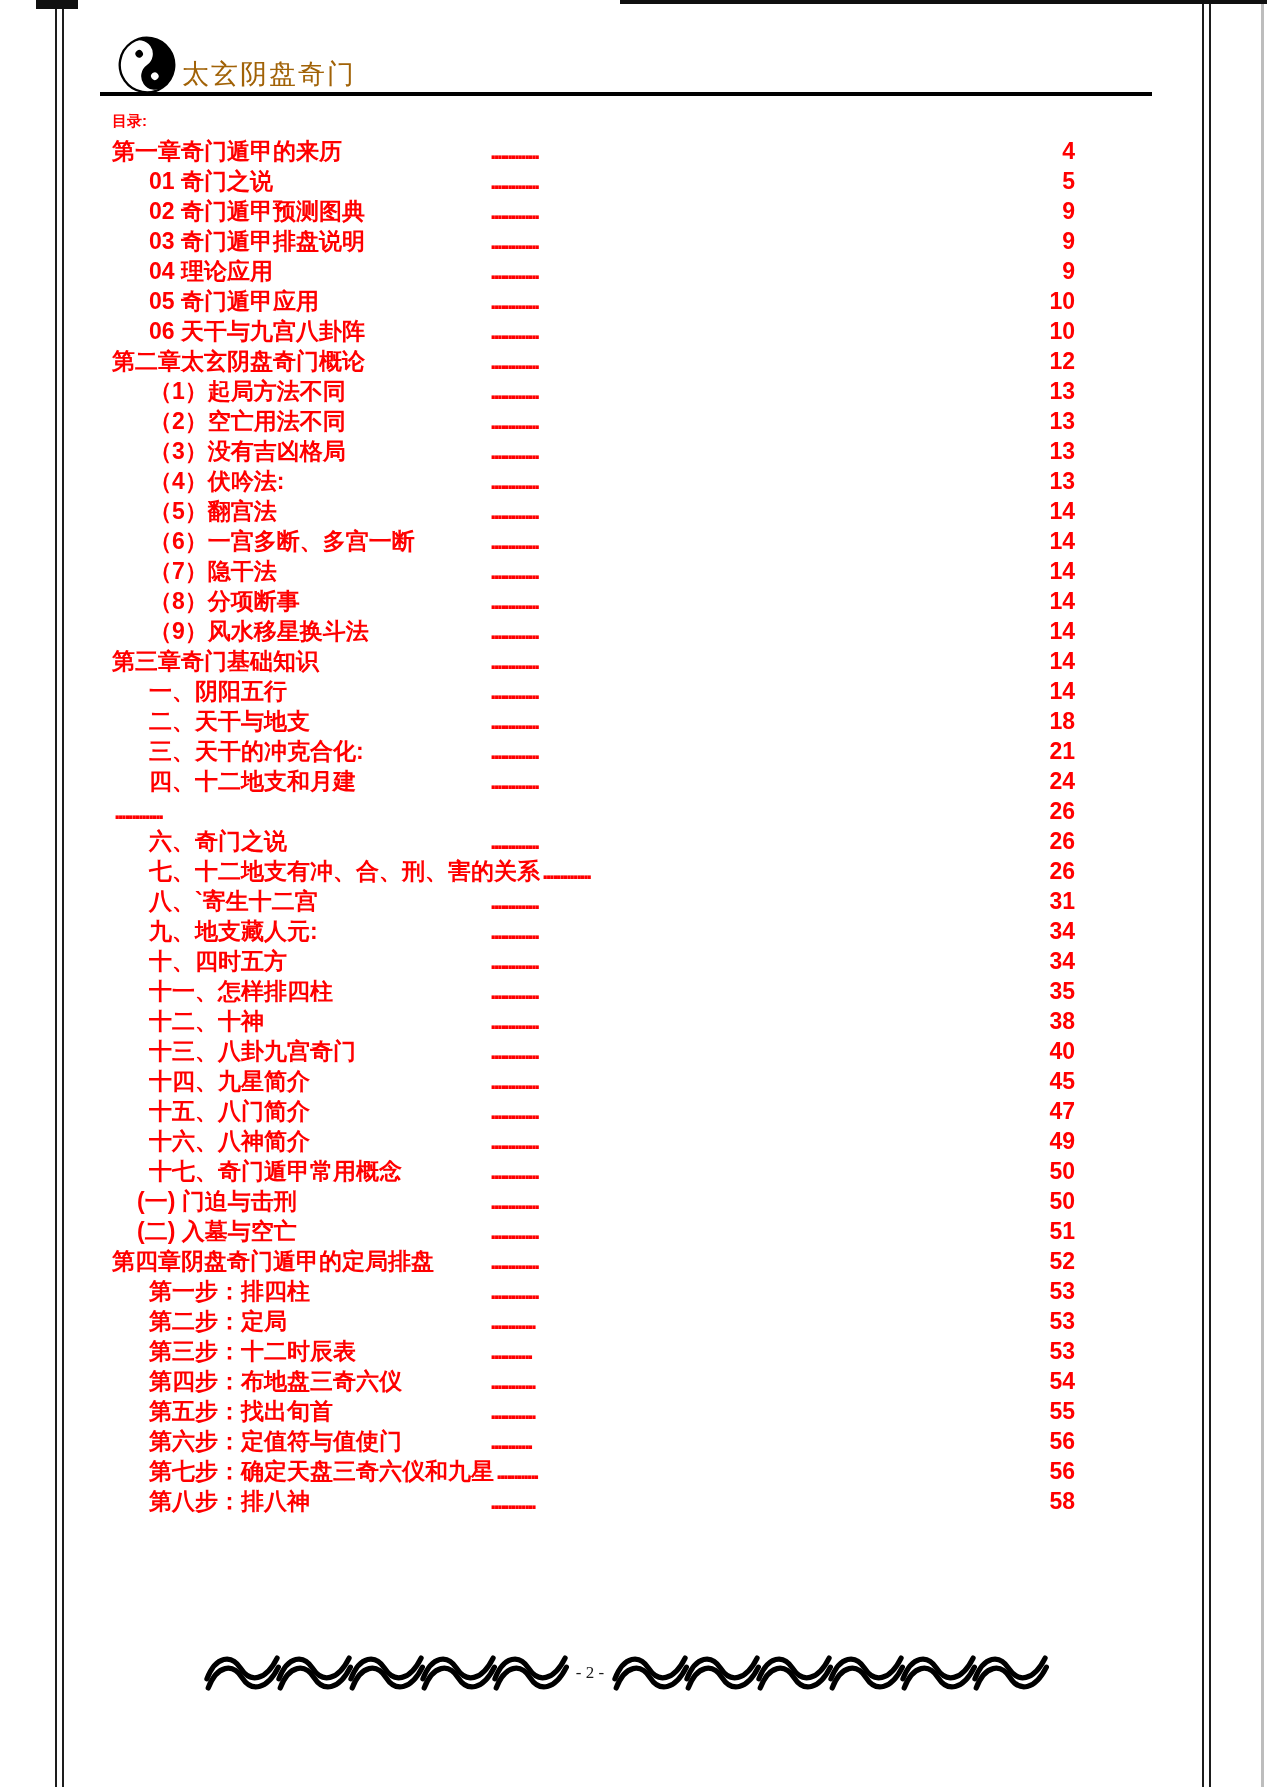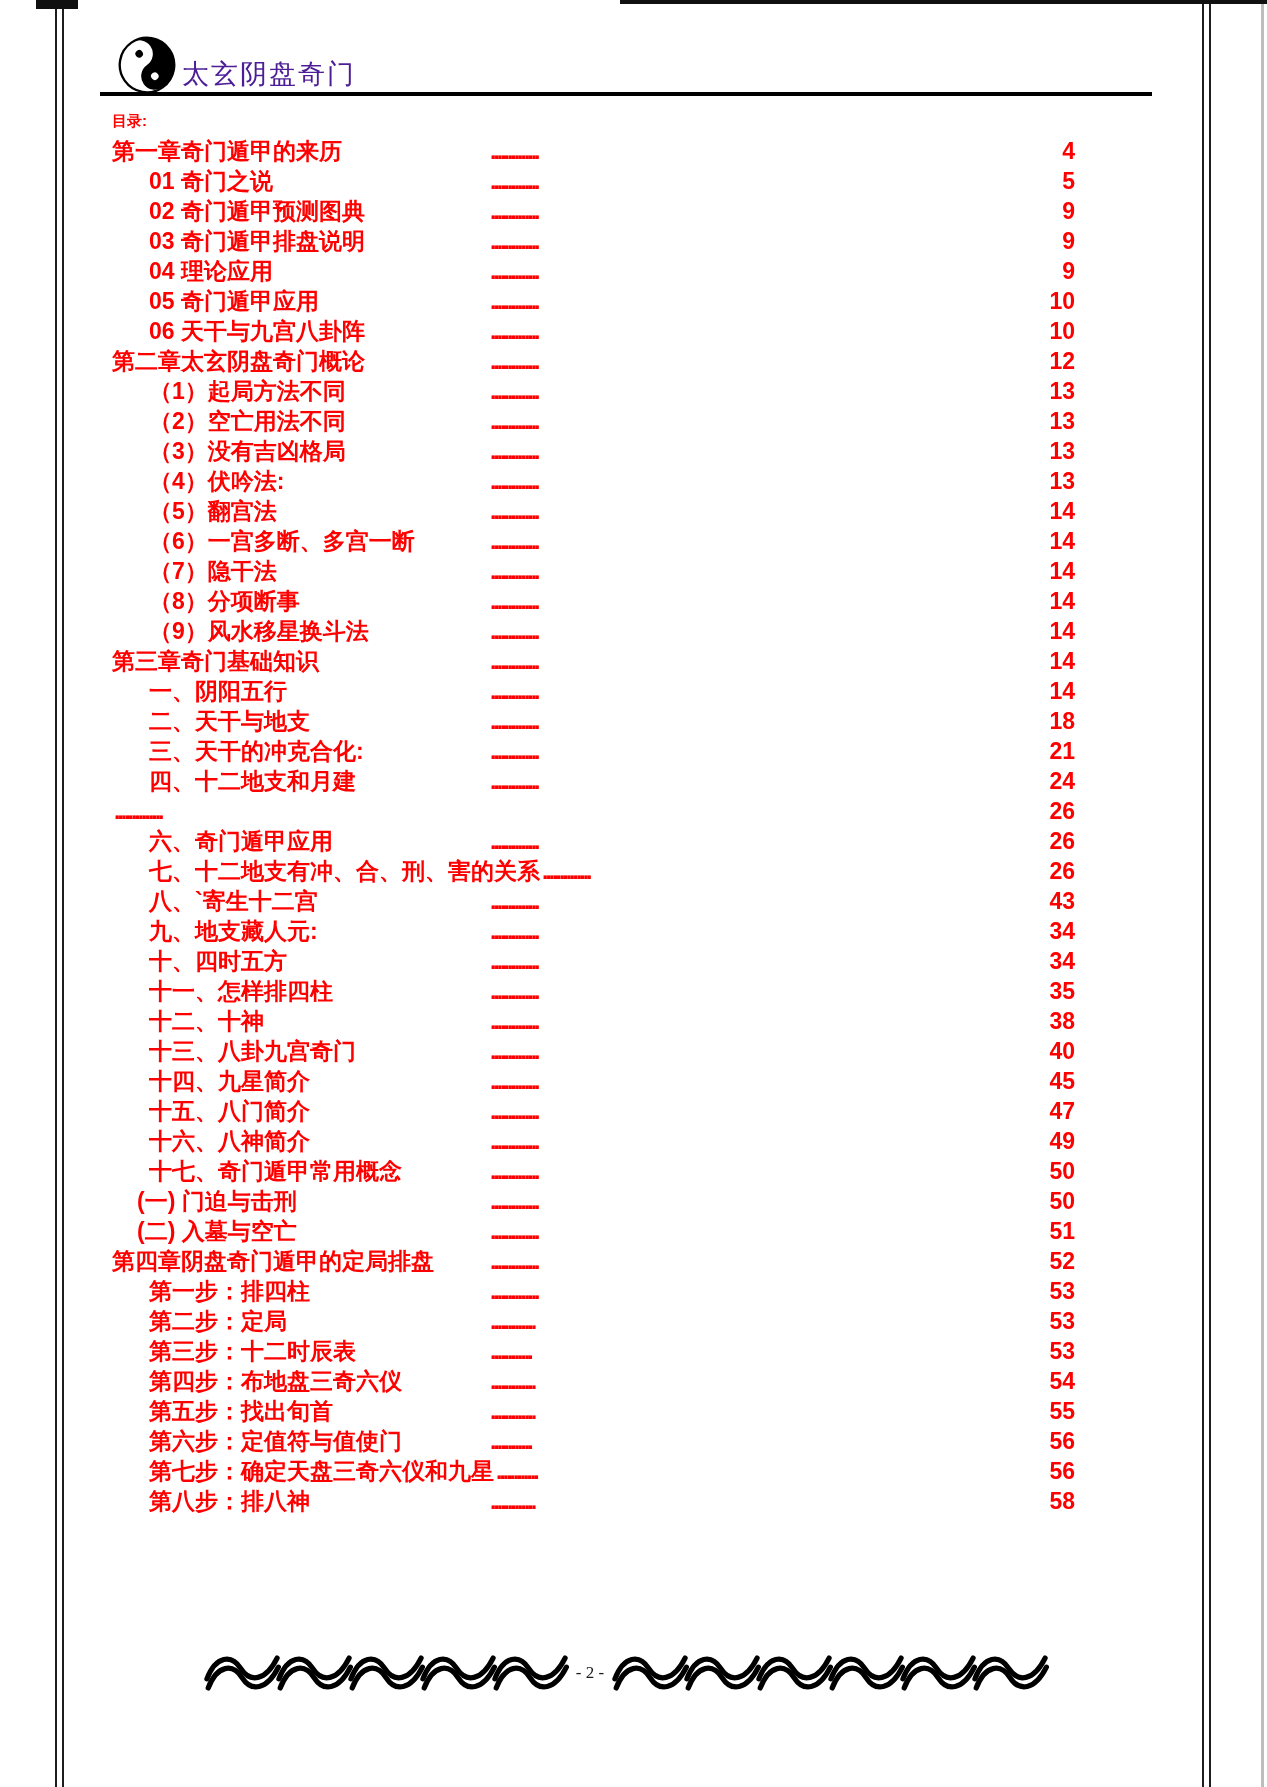--- a/index.html
+++ b/index.html
@@ -15,21 +15,21 @@
   .border-left{position:absolute;left:55px;top:0;bottom:0;width:5px;
     border-left:2px solid #1d1d1d;border-right:2px solid #1d1d1d;}
   .border-right{position:absolute;left:1202px;top:0;bottom:0;width:5px;
     border-left:2px solid #1d1d1d;border-right:2px solid #1d1d1d;}
   .edge-gray{position:absolute;left:1261px;top:0;bottom:0;width:3px;background:#bdbdbd;}
   .top-line{position:absolute;left:620px;top:0;width:647px;height:4px;background:#101010;}
   .top-corner-mark{position:absolute;left:36px;top:0;width:42px;height:9px;background:#101010;}
 
   
   .header-logo{position:absolute;left:118px;top:36px;width:58px;height:58px;}
-  .header-title{position:absolute;left:182px;top:56px;font-size:27px;color:#4c1d95;
+  .header-title{position:absolute;left:182px;top:56px;font-size:27px;color:#a16207;
     font-family:"Liberation Serif", serif;letter-spacing:2px;}
   .header-rule{position:absolute;left:100px;top:92px;width:1052px;height:4px;background:#000;}
 
   
   .toc{position:absolute;left:112px;top:106px;width:963px;}
   .toc-heading{font-size:15px;font-weight:bold;color:var(--red);line-height:30px;}
   .toc-row{display:flex;align-items:center;line-height:30px;height:30px;}
   .toc-label{font-size:23px;font-weight:bold;color:var(--red);
     box-sizing:border-box;min-width:376px;white-space:nowrap;}
   .indent-0 .toc-label{padding-left:0;}
@@ -182,33 +182,33 @@
         <div class="toc-row indent-1">
           <span class="toc-label">四、十二地支和月建</span>
           <span class="toc-dots">..............</span>
           <span class="toc-page">24</span>
         </div>
         <div class="toc-row indent-1">
           <span class="toc-dots">..............</span>
           <span class="toc-page">26</span>
         </div>
         <div class="toc-row indent-1">
-          <span class="toc-label">六、奇门遁甲应用</span>
+          <span class="toc-label">六、奇门之说</span>
           <span class="toc-dots">..............</span>
           <span class="toc-page">26</span>
         </div>
         <div class="toc-row indent-1">
           <span class="toc-label">七、十二地支有冲、合、刑、害的关系</span>
           <span class="toc-dots">..............</span>
           <span class="toc-page">26</span>
         </div>
         <div class="toc-row indent-1">
           <span class="toc-label">八、`寄生十二宫</span>
           <span class="toc-dots">..............</span>
-          <span class="toc-page">43</span>
+          <span class="toc-page">31</span>
         </div>
         <div class="toc-row indent-1">
           <span class="toc-label">九、地支藏人元:</span>
           <span class="toc-dots">..............</span>
           <span class="toc-page">34</span>
         </div>
         <div class="toc-row indent-1">
           <span class="toc-label">十、四时五方</span>
           <span class="toc-dots">..............</span>
           <span class="toc-page">34</span>

